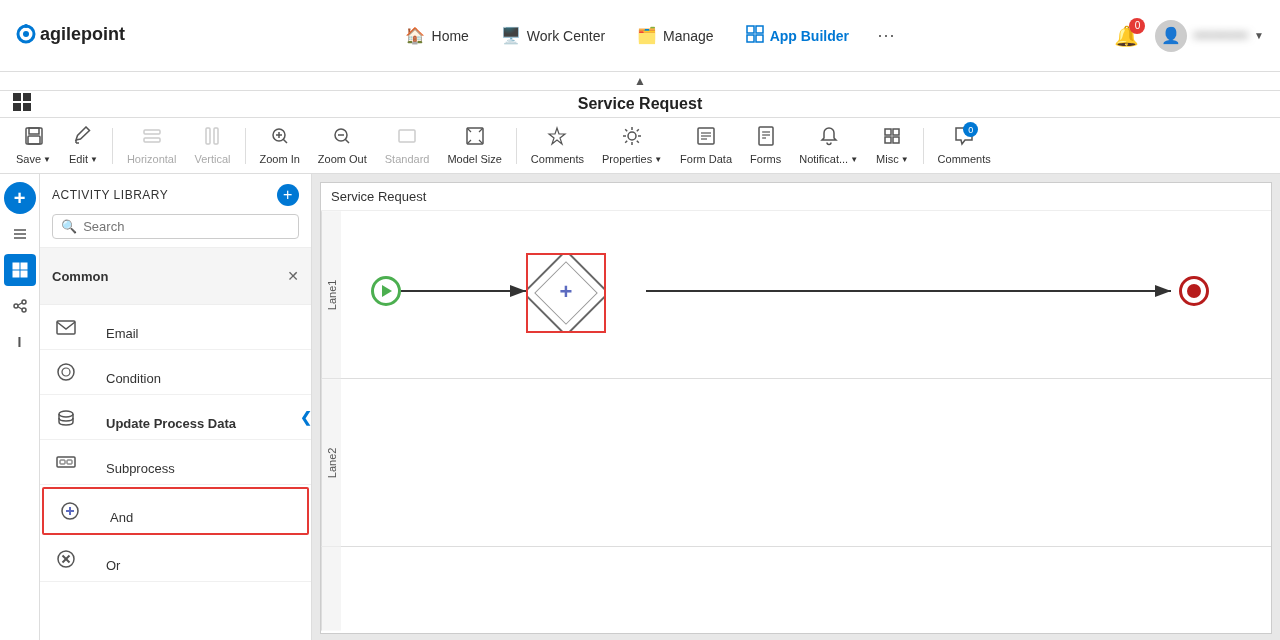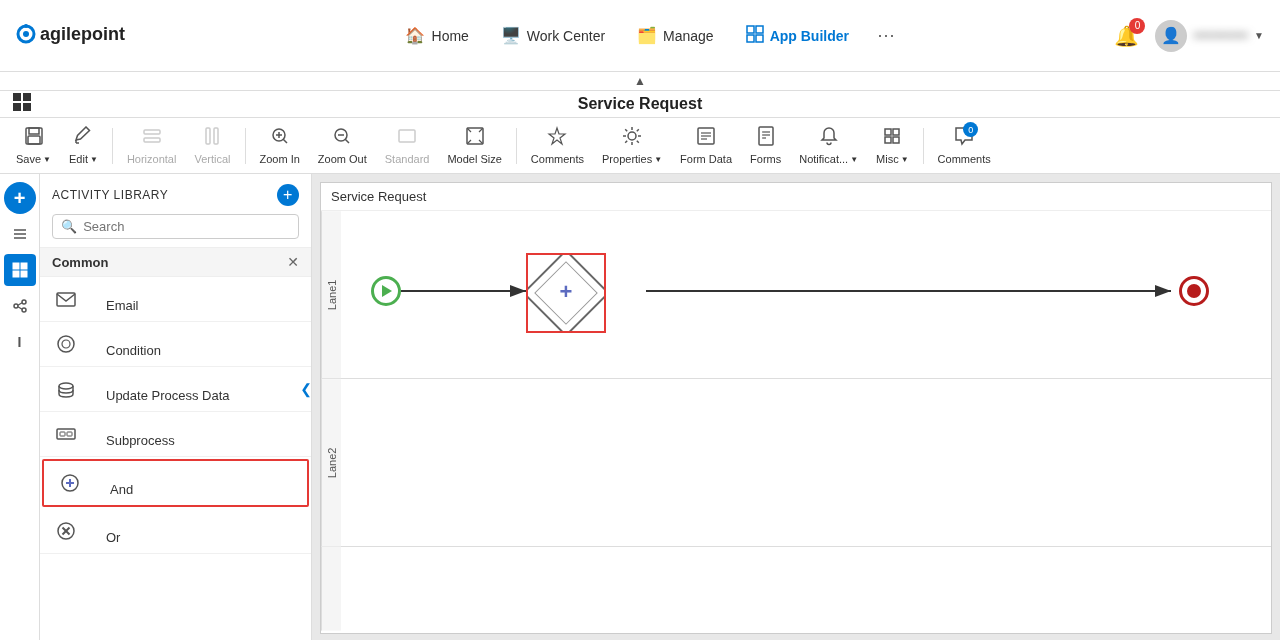--- a/index.html
+++ b/index.html
@@ -252,21 +252,21 @@
       border: none;
       outline: none;
       font-size: 13px;
       flex: 1;
       color: #333;
     }
     .category-row {
       display: flex;
       align-items: center;
       justify-content: space-between;
-      padding: 6px 12px;
+      padding: 20px 12px;
       background: #f5f5f5;
       border-top: 1px solid #eee;
       border-bottom: 1px solid #eee;
     }
     .category-label {
       font-size: 13px;
       font-weight: 600;
       color: #333;
     }
     .close-btn {
@@ -710,21 +710,21 @@
     <div class="activity-item">
       <div class="activity-icon">
         <svg width="22" height="22" viewBox="0 0 22 22">
             <circle cx="11" cy="11" r="8" fill="none" stroke="#555" stroke-width="1.5"></circle>
             <circle cx="11" cy="11" r="4" fill="none" stroke="#555" stroke-width="1.2"></circle>
           </svg>
       </div>
       <span class="activity-label">Condition</span>
     </div>
 
-    <div class="activity-item" style="position:relative;">
+    <div class="activity-item" style="position:relative;font-weight:bold;">
       <div class="activity-icon">
         <svg width="22" height="22" viewBox="0 0 22 22">
             <ellipse cx="11" cy="8" rx="7" ry="3" fill="none" stroke="#555" stroke-width="1.5"></ellipse>
             <path d="M4 8v4c0 1.7 3.1 3 7 3s7-1.3 7-3V8" fill="none" stroke="#555" stroke-width="1.5"></path>
             <path d="M4 12v4c0 1.7 3.1 3 7 3s7-1.3 7-3v-4" fill="none" stroke="#555" stroke-width="1.5"></path>
           </svg>
       </div>
       <span class="activity-label">Update Process Data</span>
       <span class="collapse-side-btn">❮</span>
     </div>

